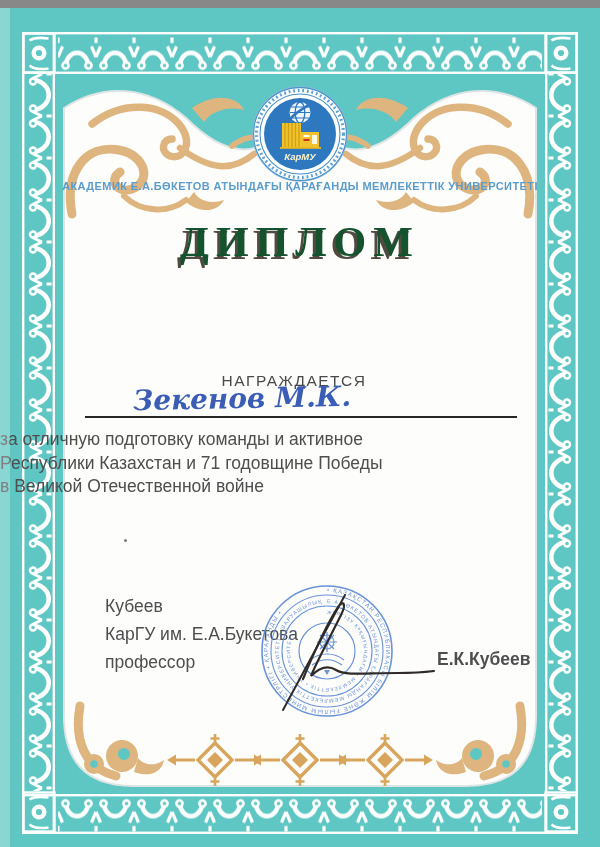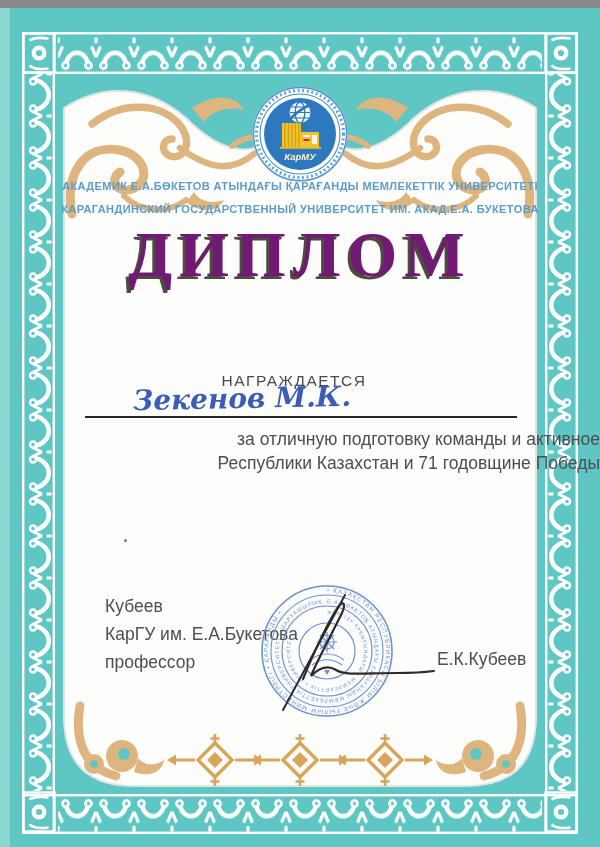--- a/index.html
+++ b/index.html
@@ -16,35 +16,35 @@
   .layer-bottomdecor{left:64px;top:636px;z-index:3;}
   .layer-logo{left:252px;top:78px;z-index:6;}
   .layer-stamp{left:258px;top:574px;z-index:7;overflow:visible;}
   svg{display:block;overflow:visible;}
 
   .hdr{left:0;width:600px;text-align:center;color:#5b9ccb;font-weight:bold;
        font-size:11px;letter-spacing:.4px;z-index:5;}
   .hdr-kk{top:172px;}
   .hdr-ru{top:195px;}
   .title{left:0;top:210px;width:600px;text-align:center;z-index:5;
-         font-family:"Liberation Serif",serif;font-weight:700;font-size:64px;
-         letter-spacing:7px;color:#701a75;text-shadow:-3px 3px 0 #504a40;}
+         font-family:"Liberation Serif",serif;font-weight:700;font-size:42px;
+         letter-spacing:7px;color:#14532d;text-shadow:-3px 3px 0 #504a40;}
   .award-label{left:0;top:364px;width:588px;text-align:center;z-index:5;
          font-size:15.5px;letter-spacing:1.5px;color:#4a4a4a;}
   .recipient{left:0;top:374px;width:600px;text-align:center;z-index:5;
          margin-left:-58px;transform:rotate(-1.2deg);
          font-family:"DejaVu Serif",serif;font-style:italic;font-weight:bold;
          font-size:28px;color:#3c5db5;}
   .rule{left:85px;top:408px;width:432px;height:2px;background:#262626;z-index:5;}
-  .body-text{left:0;top:420px;width:600px;text-align:right;z-index:5;
+  .body-text{left:0;top:420px;width:600px;text-align:left;z-index:5;
          font-size:17.5px;line-height:23.5px;color:#4e4e4e;}
   .tiny-dot{left:124px;top:531px;width:3px;height:3px;border-radius:50%;
          background:#7a7a7a;z-index:5;}
   .sig-left{left:105px;top:584px;z-index:5;font-size:17.5px;line-height:28px;color:#4e4e4e;}
-  .sig-name{left:437px;top:641px;z-index:5;font-size:17.5px;color:#4e4e4e;}
+  .sig-name{left:437px;top:641px;z-index:5;font-size:17.5px;color:#4e4e4e;font-weight:bold;}
 </style>
 </head>
 <body>
 
 <div id="certificate">
 
   <svg class="abs layer-frame" width="600" height="847" viewBox="0 0 600 847">
     <defs>
       <pattern id="pHorz" width="38" height="36" patternUnits="userSpaceOnUse">
         <path d="M7.5,33 C7.5,12 30.5,12 30.5,33" fill="none" stroke="#fff" stroke-width="4.6"></path>
@@ -151,31 +151,31 @@
       <rect x="49" y="46" width="18" height="15" fill="#f0c12b"></rect>
       <rect x="51.5" y="49" width="6" height="2" fill="#fff"></rect>
       <rect x="51.5" y="53" width="6" height="2" fill="#c9302c"></rect>
       <rect x="60" y="49" width="5" height="9" fill="#fff" opacity=".85"></rect>
       <rect x="28" y="61" width="41" height="1.8" fill="#e8ba20"></rect>
     </g>
     <text x="48" y="74" text-anchor="middle" font-family="Liberation Sans, sans-serif" font-size="9.5" font-weight="bold" font-style="italic" fill="#fdf2c9">КарМУ</text>
   </svg>
 
   <div class="abs hdr hdr-kk">АКАДЕМИК Е.А.БӨКЕТОВ АТЫНДАҒЫ ҚАРАҒАНДЫ МЕМЛЕКЕТТІК УНИВЕРСИТЕТІ</div>
-  <div class="abs hdr hdr-ru">КАРАГАНДИНСКИЙ ГОСУДАРСТВЕННЫЙ УНИВЕРСИТЕТ ИМ. АКАД.Е.А. БУКЕТОВА</div>
 
   <div class="abs title">ДИПЛОМ</div>
 
   <div class="abs award-label">НАГРАЖДАЕТСЯ</div>
   <div class="abs recipient">Зекенов М.К.</div>
   <div class="abs rule"></div>
 
   <div class="abs body-text">
     <div>за отличную подготовку команды и активное</div>
     <div>Республики Казахстан и 71 годовщине Победы</div>
+    <div>в Великой Отечественной войне</div>
   </div>
   <div class="abs tiny-dot"></div>
 
   <div class="abs sig-left">
     <div>Кубеев</div>
     <div>КарГУ им. Е.А.Букетова</div>
     <div>профессор</div>
   </div>
   <div class="abs sig-name">Е.К.Кубеев</div>
 

